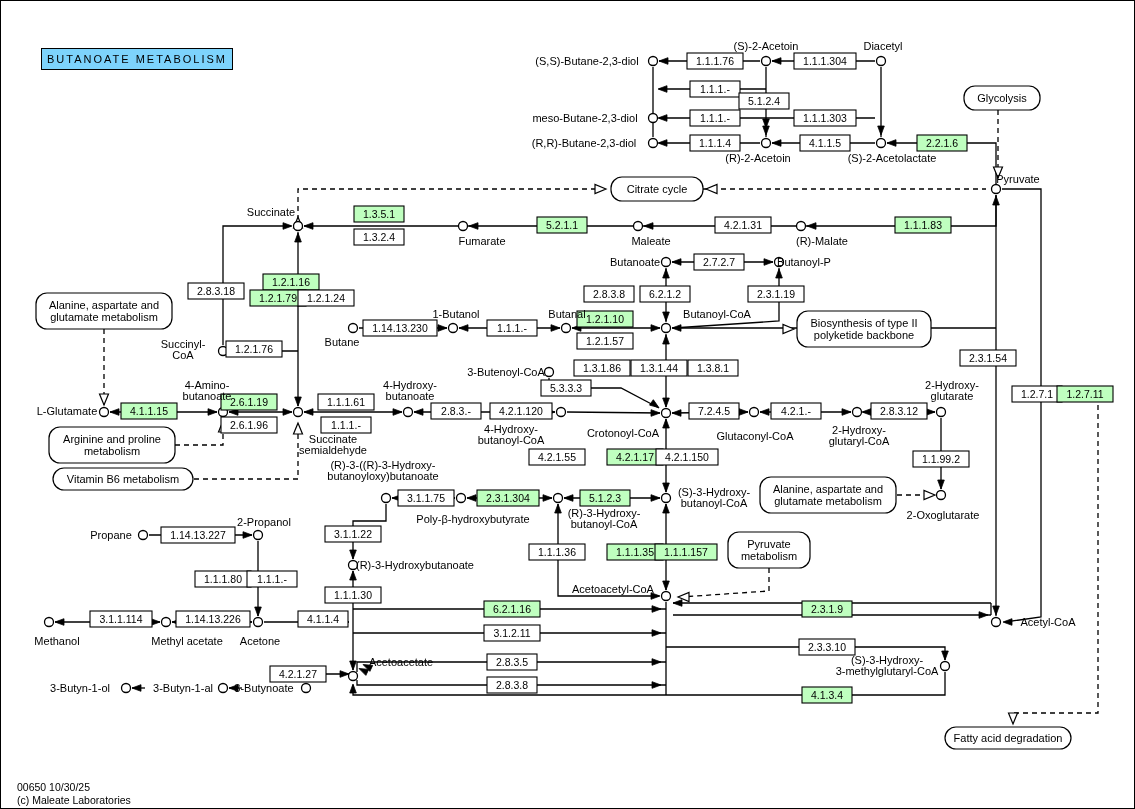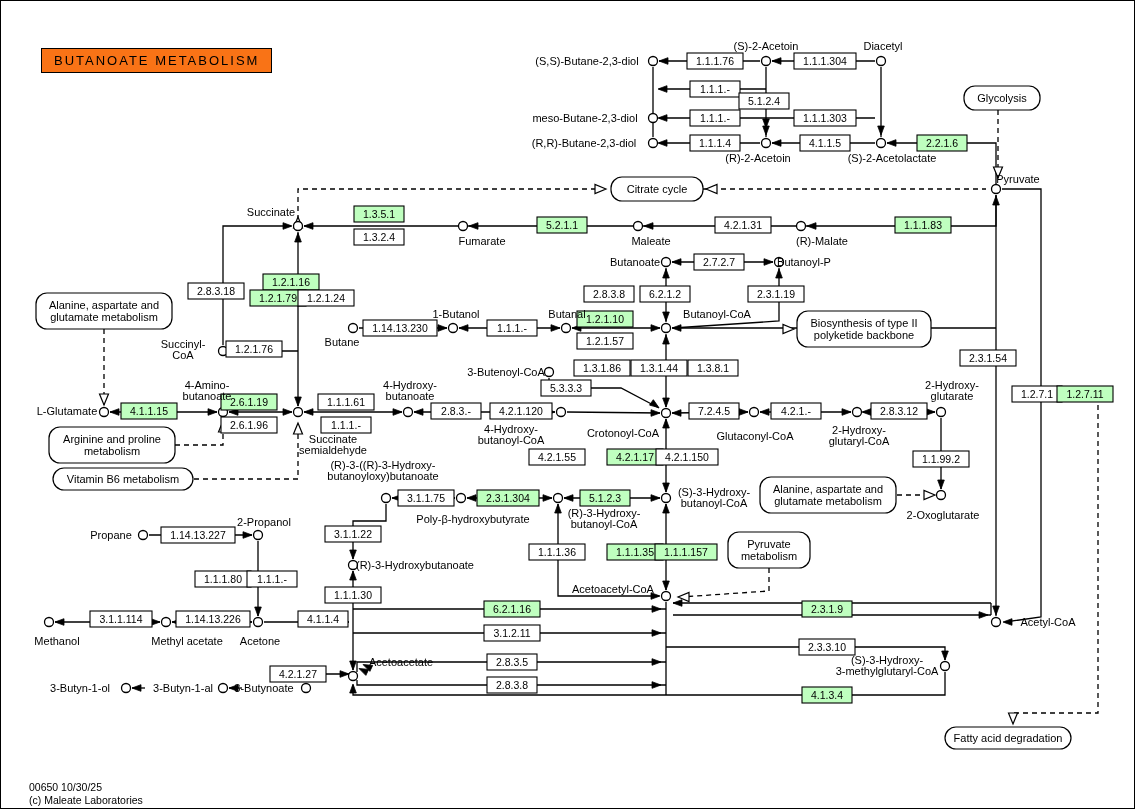--- a/index.html
+++ b/index.html
@@ -9,29 +9,29 @@
     background:#fff;
     border:1px solid #000;
     box-sizing:border-box;
     font-family:"Liberation Sans", sans-serif;
     overflow:hidden;
   }
   svg{position:absolute;left:0;top:0;}
   .title-box{
     position:absolute;left:40px;top:47px;
     border:1.5px solid #000;
-    padding:4px 12px;
-    font-size:13px;
+    padding:4px 5px;
+    font-size:11px;
     letter-spacing:2px;
-    background:#f97316;
+    background:#7dd3fc;
     color:#000;
     white-space:nowrap;
   }
   .footer{
-    position:absolute;left:28px;top:780px;
+    position:absolute;left:16px;top:780px;
     font-size:10.5px;color:#000;line-height:12.5px;
   }
   text{fill:#000;}
 </style>
 </head>
 <body>
 
 <div class="canvas">
   <svg id="diagram" width="1135" height="809" viewBox="0 0 1135 809">
       <g>

